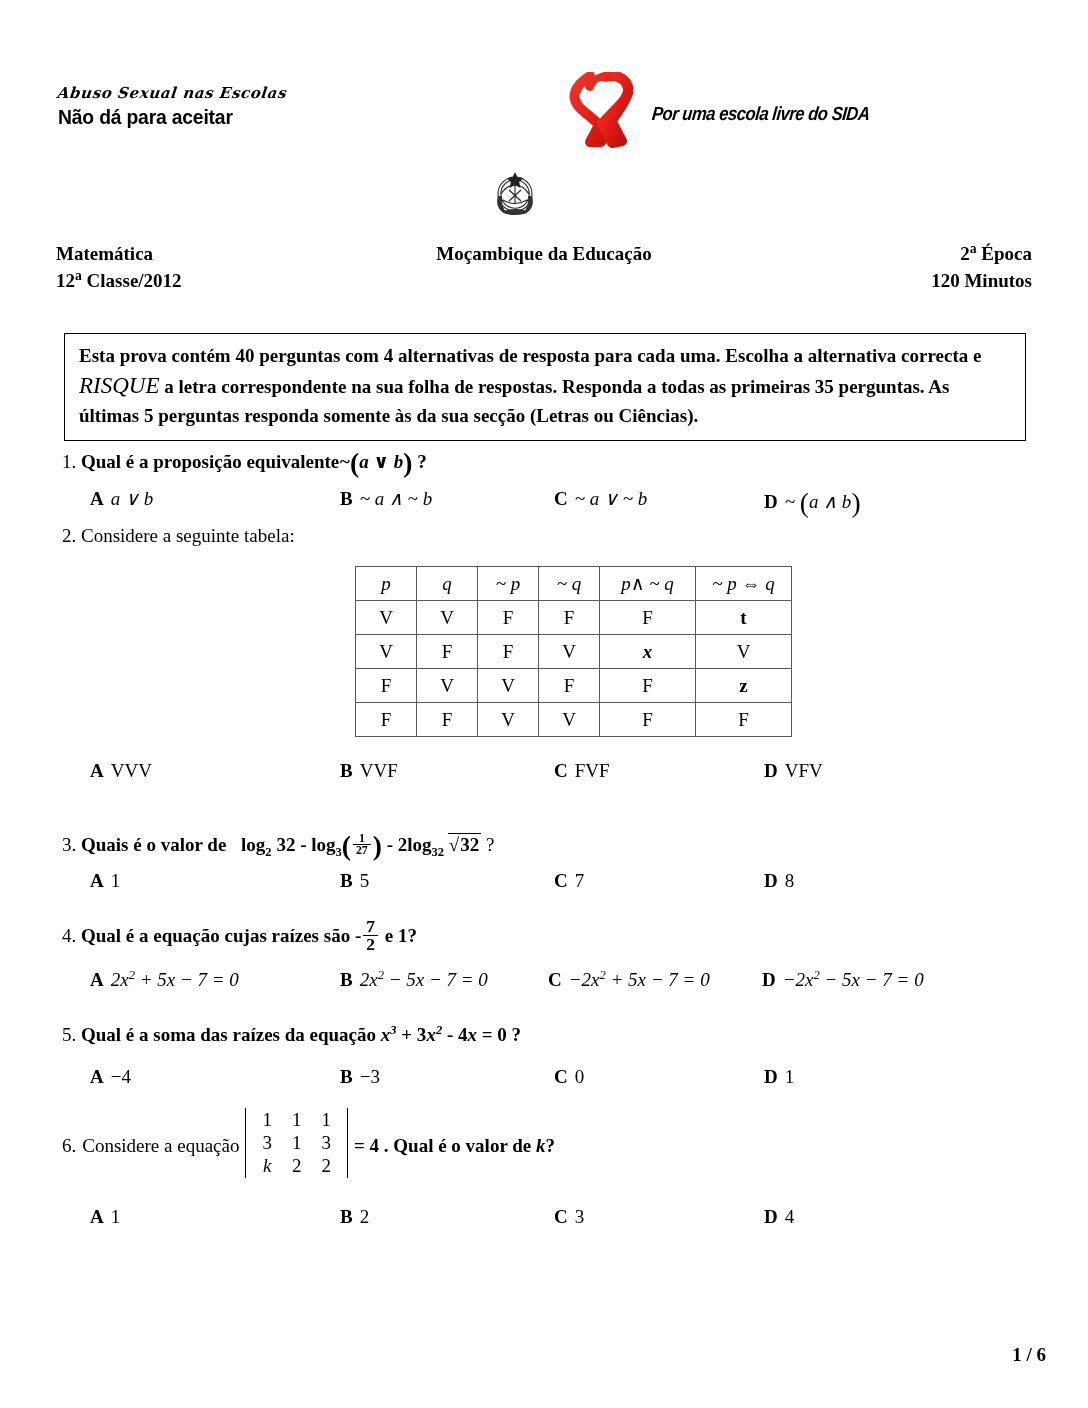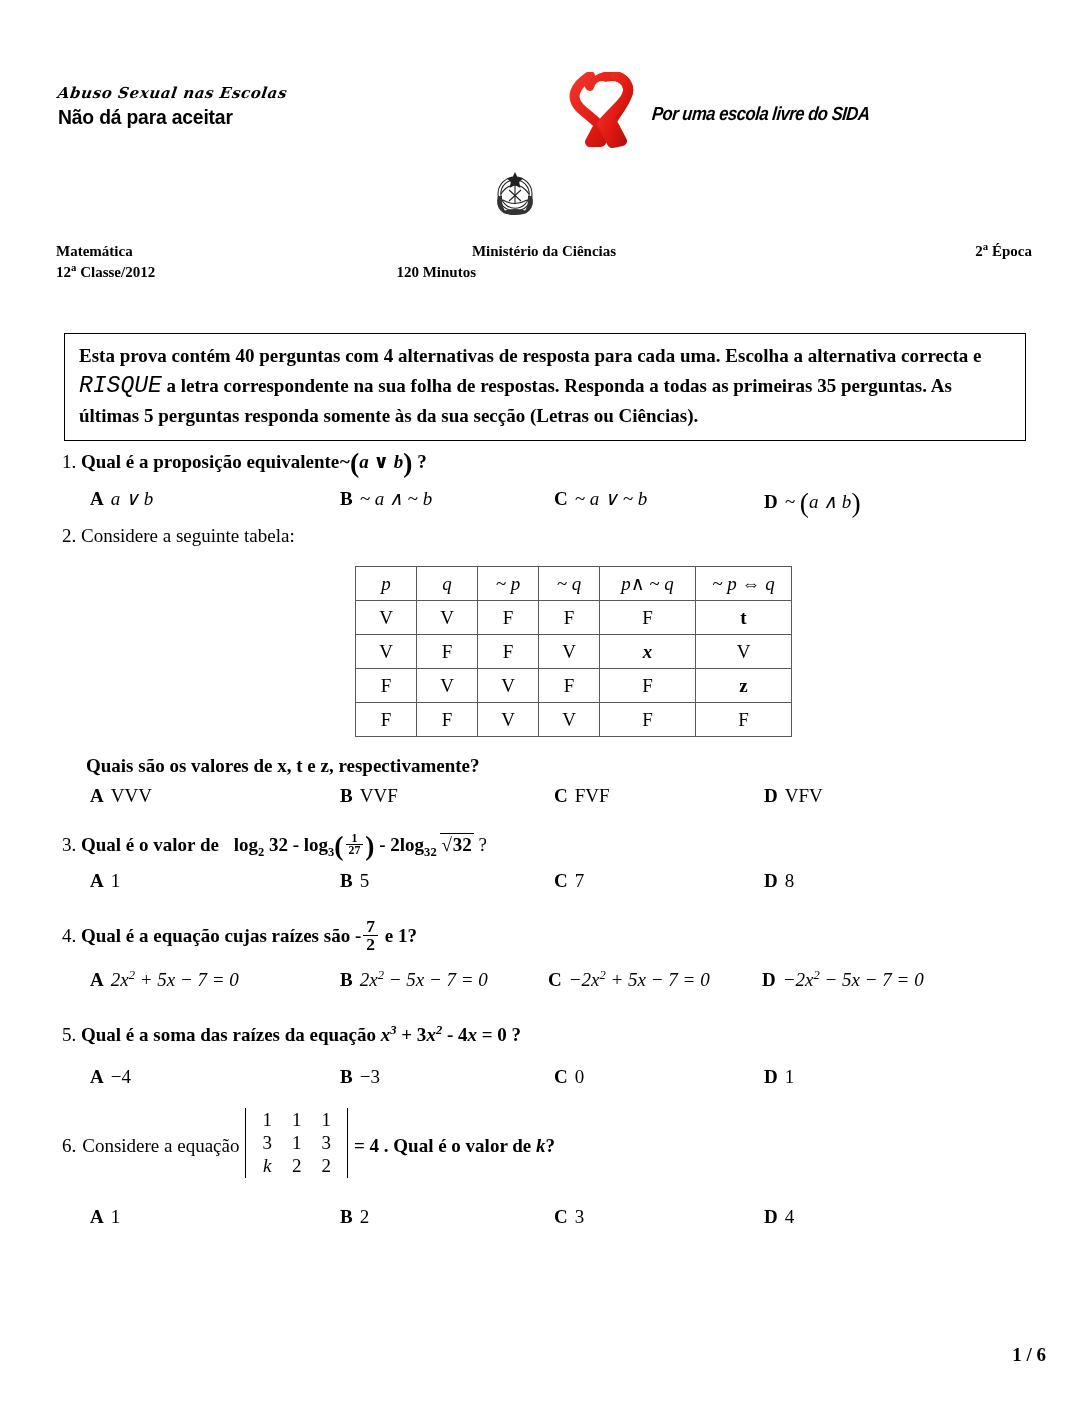--- a/index.html
+++ b/index.html
@@ -56,39 +56,39 @@
     width: 52px; height: 56px;
   }
 
   
   .hdr { position: absolute; left: 56px; top: 240px; width: 976px; }
   .hdr-center-1 {
     text-align: center; font-weight: bold; font-size: 19px;
     line-height: 1.28;
   }
   .hdr-row {
-    display: flex; align-items: baseline; 
-    font-weight: bold; font-size: 15px; line-height: 1.28;
+    display: flex; align-items: baseline; justify-content: space-between;
+    font-weight: bold; font-size: 19px; line-height: 1.28;
   }
   .hdr-l { width: 210px; text-align: left; }
   .hdr-c { flex: 1; text-align: center; }
   .hdr-r { width: 210px; text-align: right; }
   .sup { font-size: 0.72em; vertical-align: super; }
 
   
   .instr {
     position: absolute; left: 64px; top: 333px; width: 962px;
     border: 1.5px solid #000;
     padding: 9px 14px 10px 14px;
     font-weight: bold; font-size: 19px; line-height: 1.42;
     text-align: left;
   }
   .risque {
     font-style: italic; font-weight: normal; font-size: 23px;
-    font-family: Liberation Mono, monospace;
+    font-family: Liberation Serif, serif;
   }
 
   
   .q { position: absolute; left: 62px; width: 980px; }
   .q-stem { font-size: 19px; line-height: 1.3; }
   .q-stem.bold { font-weight: bold; }
   .num { font-weight: normal; }
 
   .opts {
     position: relative; height: 34px; margin-top: 6px;
@@ -206,21 +206,21 @@
         <path d="M9 30 q-3 9 3 15 q3 3 6 2 q-6-6-5-17z"></path>
         <path d="M43 30 q3 9-3 15 q-3 3-6 2 q6-6 5-17z"></path>
         <ellipse cx="26" cy="46" rx="12" ry="3"></ellipse>
       </g>
     </svg>
   </div>
 
   <div class="hdr">
     <div class="hdr-row">
       <div class="hdr-l">Matemática</div>
-      <div class="hdr-c">Ministério da Ciências</div>
+      <div class="hdr-c">Moçambique da Educação</div>
       <div class="hdr-r">2<span class="sup">a</span> Época</div>
     </div>
     <div class="hdr-row">
       <div class="hdr-l">12<span class="sup">a</span> Classe/2012</div>
       <div class="hdr-r">120 Minutos</div>
     </div>
   </div>
 
   <div class="instr">
     <span>Esta prova contém 40 perguntas com 4 alternativas de resposta para cada uma. Escolha a alternativa correcta e </span><span class="risque">RISQUE</span><span> a letra correspondente na sua folha de respostas. Responda a todas as primeiras 35 perguntas. As últimas 5 perguntas responda somente às da sua secção (Letras ou Ciências).</span>
@@ -287,33 +287,32 @@
         <td>F</td>
         <td>V</td>
         <td>V</td>
         <td class="wide">F</td>
         <td class="wide">F</td>
       </tr>
     </tbody>
   </table>
 
   <div class="q" style="top:754px;">
-    <div class="q-stem bold" style="margin-left:24px;">Quais são os valores de x, t e z, respectivamente?</div>
     <div class="opts" style="margin-top:6px;">
       <div class="opt c0"><span class="L">A</span><span>VVV</span></div>
       <div class="opt c1"><span class="L">B</span><span>VVF</span></div>
       <div class="opt c2"><span class="L">C</span><span>FVF</span></div>
       <div class="opt c3"><span class="L">D</span><span>VFV</span></div>
     </div>
   </div>
 
   <div class="q" style="top:828px;">
     <div class="q-stem">
       <span class="num">3.</span>
-      <span style="font-weight:bold;">Qual é o valor de</span>
+      <span style="font-weight:bold;">Quais é o valor de</span>
       <span style="font-weight:bold; margin-left:10px;">log<sub class="e">2</sub> 32 - log<sub class="e">3</sub><span class="pbig">(</span><span class="frac frac-sm"><span class="n">1</span><span class="d">27</span></span><span class="pbig">)</span> - 2log<sub class="e">32</sub> <span style="display:inline-block;"><span class="sqrt">√</span><span class="sqrt" style="margin-left:-2px;">32</span></span></span> ?
     </div>
     <div class="opts">
       <div class="opt c0"><span class="L">A</span><span>1</span></div>
       <div class="opt c1"><span class="L">B</span><span>5</span></div>
       <div class="opt c2"><span class="L">C</span><span>7</span></div>
       <div class="opt c3"><span class="L">D</span><span>8</span></div>
     </div>
   </div>
 

